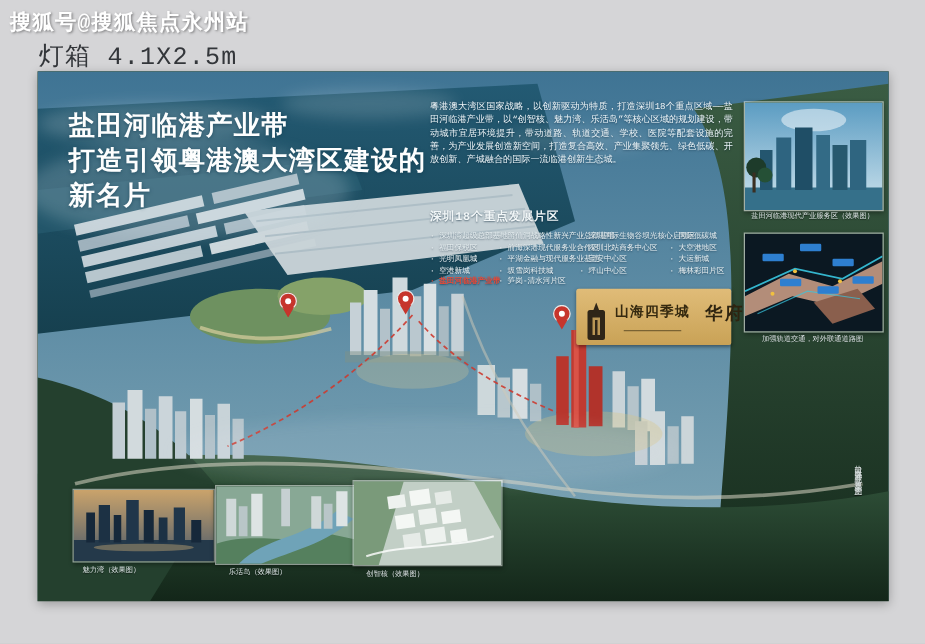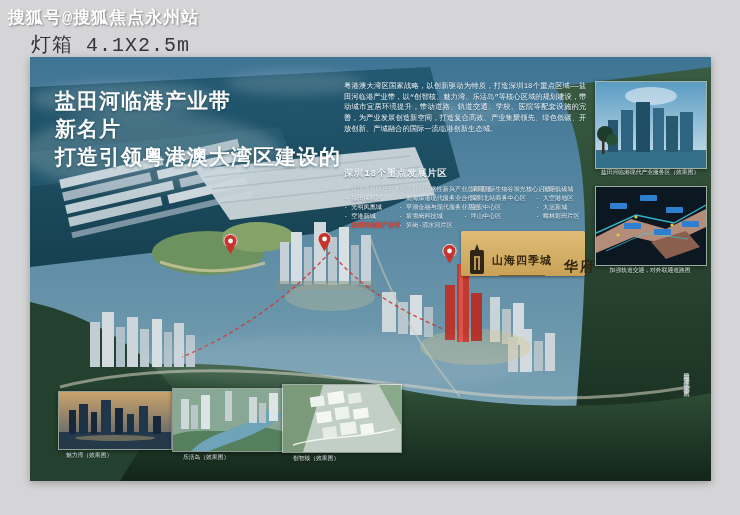--- a/index.html
+++ b/index.html
@@ -31,21 +31,21 @@
   .zones-list{position:relative;margin-top:7px;height:80px;}
   .zone-col{position:absolute;top:0;}
   .zone-col.c0{left:0;} .zone-col.c1{left:76px;} .zone-col.c2{left:166px;} .zone-col.c3{left:266px;}
   .zone-item{display:block;font-size:8.5px;line-height:12.5px;white-space:nowrap;color:#e9f1f3;}
   .zone-item::before{content:"· ";}
   .zone-item.hl{color:#e84a38;font-weight:bold;}
 
   
   .logo{position:absolute;left:431px;top:174px;width:124px;height:45px;
         background:linear-gradient(#e0bc78,#c9a256);border-radius:2px;
-        box-shadow:0 1px 3px rgba(0,0,0,.4);display:flex;align-items:flex-end;padding:0 6px;box-sizing:border-box;}
+        box-shadow:0 1px 3px rgba(0,0,0,.4);display:flex;align-items:flex-start;padding:11px 6px;box-sizing:border-box;}
   .logo-emblem{width:20px;height:32px;flex:0 0 auto;margin-right:5px;}
   .logo-name-wrap{display:flex;flex-direction:column;align-items:center;}
   .logo-name{font-size:11px;font-weight:bold;color:#35290f;letter-spacing:1px;white-space:nowrap;}
   .logo-script{width:46px;height:6px;border-bottom:1px solid rgba(53,41,15,.55);margin-top:1px;}
   .logo-divider{width:1px;height:26px;background:rgba(53,41,15,.5);margin:0 6px;}
   .logo-suffix{font-size:14px;font-weight:bold;color:#2e2410;letter-spacing:2px;white-space:nowrap;}
 
   
   .pin{position:absolute;width:15px;height:20px;}
 
@@ -197,22 +197,22 @@
         <ellipse cx="95" cy="42" rx="95" ry="16" fill="#ffffff" opacity=".18"></ellipse>
         <ellipse cx="265" cy="26" rx="70" ry="12" fill="#ffffff" opacity=".15"></ellipse>
         <ellipse cx="430" cy="55" rx="60" ry="10" fill="#ffffff" opacity=".12"></ellipse>
         <ellipse cx="120" cy="95" rx="130" ry="38" fill="#cfe0e8" opacity=".22"></ellipse>
         <ellipse cx="310" cy="305" rx="200" ry="28" fill="#e8f0f2" opacity=".10"></ellipse>
       </g>
     </svg>
 
     <div class="title">
       <div>盐田河临港产业带</div>
+      <div>打造引领粤港澳大湾区建设的</div>
       <div>新名片</div>
-      <div>打造引领粤港澳大湾区建设的</div>
     </div>
 
     <div class="intro">粤港澳大湾区国家战略，以创新驱动为特质，打造深圳18个重点区域——盐田河临港产业带，以“创智核、魅力湾、乐活岛”等核心区域的规划建设，带动城市宜居环境提升，带动道路、轨道交通、学校、医院等配套设施的完善，为产业发展创造新空间，打造复合高效、产业集聚领先、绿色低碳、开放创新、产城融合的国际一流临港创新生态城。</div>
 
     <div class="zones">
       <div class="zones-heading">深圳18个重点发展片区</div>
       <div class="zones-list">
         <div class="zone-col c0">
           <span class="zone-item">深圳湾超级总部基地</span>
           <span class="zone-item">福田保税区</span>

